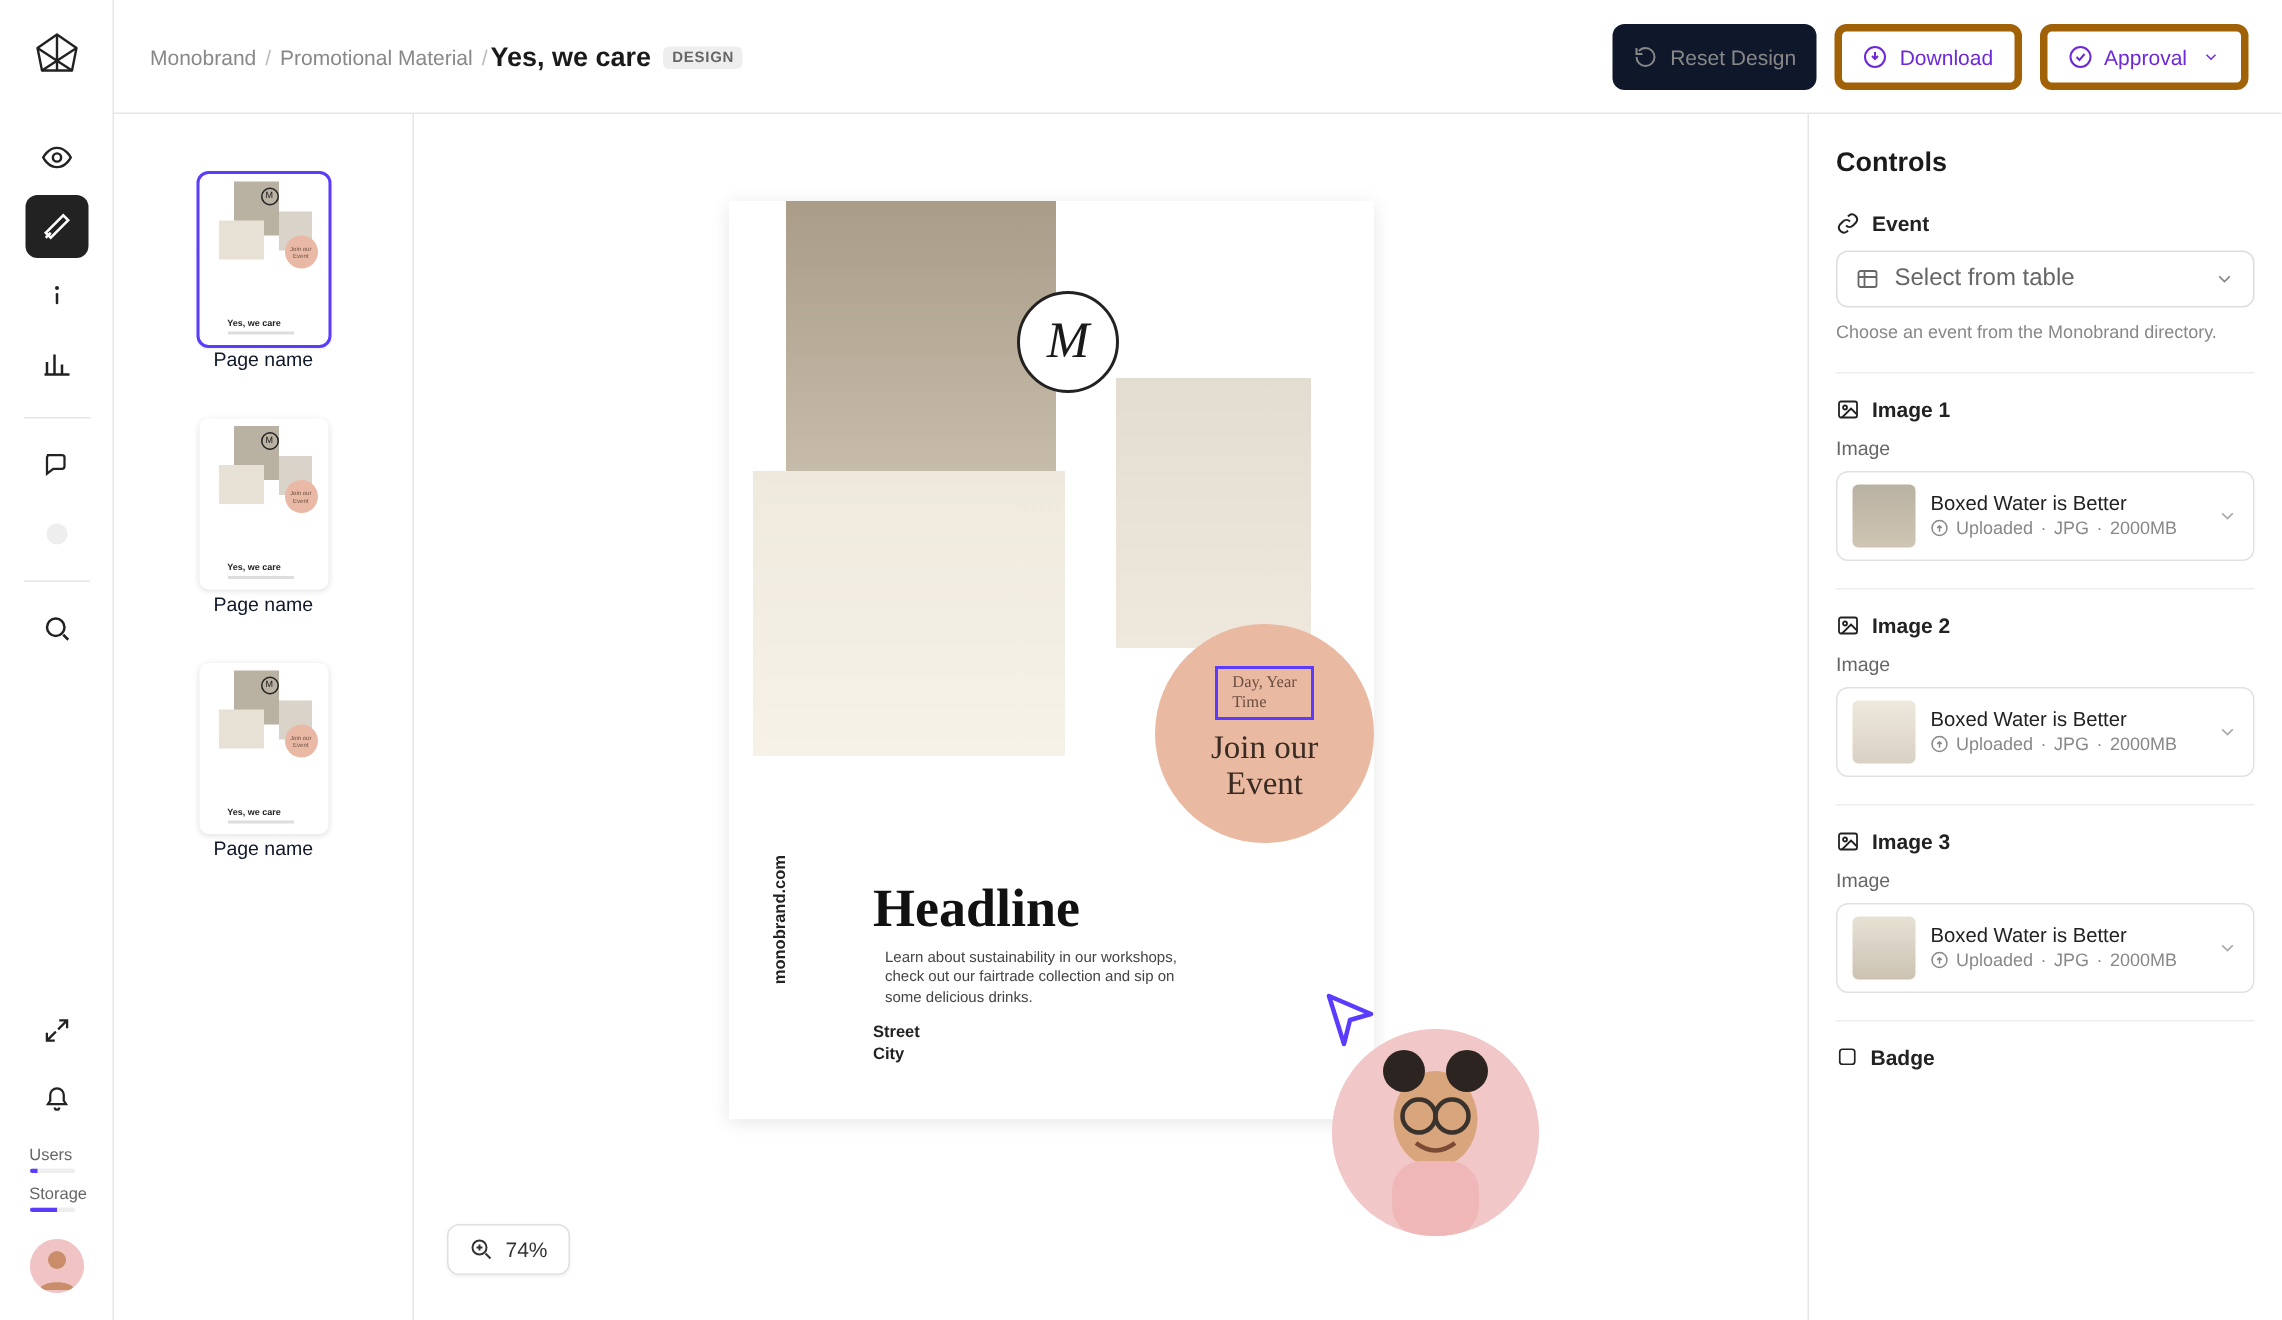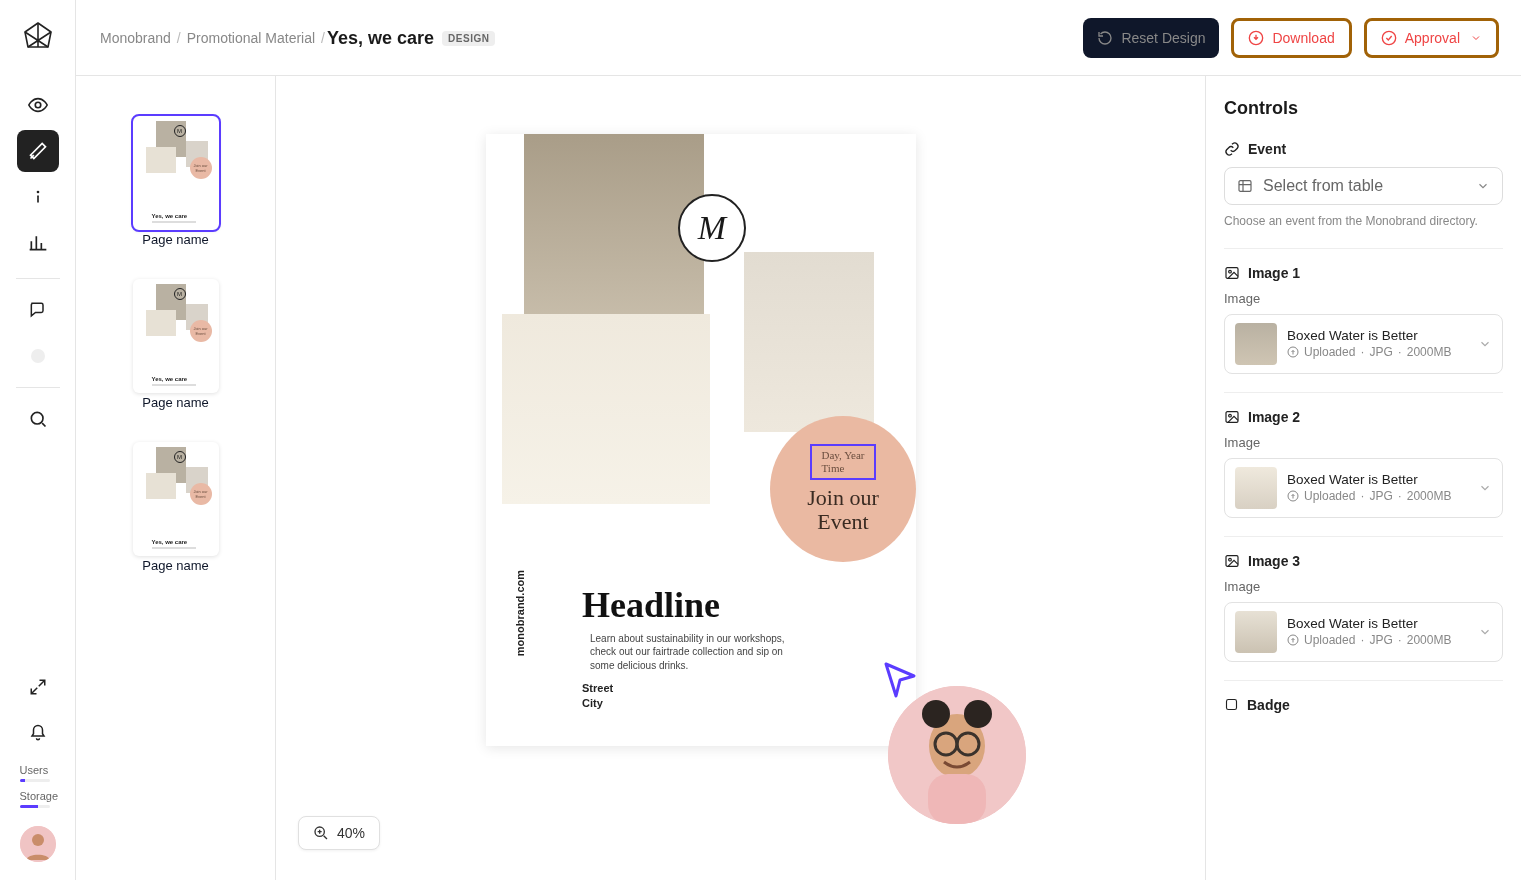--- a/index.html
+++ b/index.html
@@ -22,21 +22,21 @@
 
 .header { position: absolute; left: 76px; right: 0; top: 0; height: 76px; border-bottom: 1px solid #e5e5e5; display: flex; align-items: center; padding: 0 22px 0 24px; }
 .breadcrumb { display: flex; align-items: center; gap: 6px; font-size: 14px; color: #888; }
 .breadcrumb .crumb { color: #888; }
 .breadcrumb .sep { color: #bbb; }
 .title-row { display: flex; align-items: center; gap: 8px; margin-top: 2px; }
 .title-main { font-size: 18px; font-weight: 600; color: #1a1a1a; }
 .title-badge { font-size: 10px; font-weight: 600; color: #666; background: #eee; border-radius: 4px; padding: 2px 6px; letter-spacing: .5px; }
 .header-left { display:flex; flex-direction:row; gap:2px; }
 .header-right { margin-left: auto; display: flex; gap: 12px; }
-.btn { display: flex; align-items: center; gap: 8px; border: 3px solid #a16207; background: #fff; padding: 9px 14px; border-radius: 8px; font-size: 14px; cursor: pointer; color:#ef4444; }
+.btn { display: flex; align-items: center; gap: 8px; border: 5px solid #a16207; background: #fff; padding: 9px 14px; border-radius: 8px; font-size: 14px; cursor: pointer; color:#6d28d9; }
 .btn.muted { border: none; background: #0f172a; color: #888; }
 .btn .chev { margin-left: 2px; }
 
 
 .pages-panel { position: absolute; left: 76px; top: 76px; width: 200px; bottom: 0; border-right: 1px solid #e5e5e5; padding: 40px 0 0 0; display:flex; flex-direction:column; align-items:center; gap: 14px; overflow:auto;}
 .page-thumb { width: 86px; height: 114px; border-radius: 6px; background: #fff; box-shadow: 0 1px 4px rgba(0,0,0,.12); position:relative; }
 .page-thumb.selected { outline: 2px solid #5b3cff; outline-offset: 0; border-radius:6px;}
 .page-label { font-size: 13px; color: #0f172a; text-align:center; margin-top:2px; margin-bottom:18px;}
 .thumb-body { position:absolute; inset:5px; }
 .thumb-img1 { position:absolute; left:18px; top:0; width:30px; height:36px; background:#b9b1a2;}
@@ -295,21 +295,21 @@
         <circle cx="80" cy="58" r="11" fill="none" stroke="#3a322c" stroke-width="3"></circle>
         <path d="M69 58h0" stroke="#3a322c" stroke-width="3"></path>
         <path d="M56 76 Q69 86 82 76" fill="none" stroke="#7a4a34" stroke-width="3"></path>
       </svg>
   </div>
   <div class="zoom-chip">
     <svg width="16" height="16" viewBox="0 0 24 24" fill="none" stroke="currentColor" stroke-width="2">
         <circle cx="10" cy="10" r="7"></circle>
         <path d="M21 21l-5-5M10 7v6M7 10h6"></path>
       </svg>
-    <span>40%</span>
+    <span>74%</span>
   </div>
 </div>
 
 <div class="controls">
   <h2>Controls</h2>
 
   <div class="ctrl-section">
     <div class="ctrl-title">
       <svg width="16" height="16" viewBox="0 0 24 24" fill="none" stroke="currentColor" stroke-width="2">
           <path d="M10 14a5 5 0 007 0l3-3a5 5 0 00-7-7l-1 1M14 10a5 5 0 00-7 0l-3 3a5 5 0 007 7l1-1"></path>

